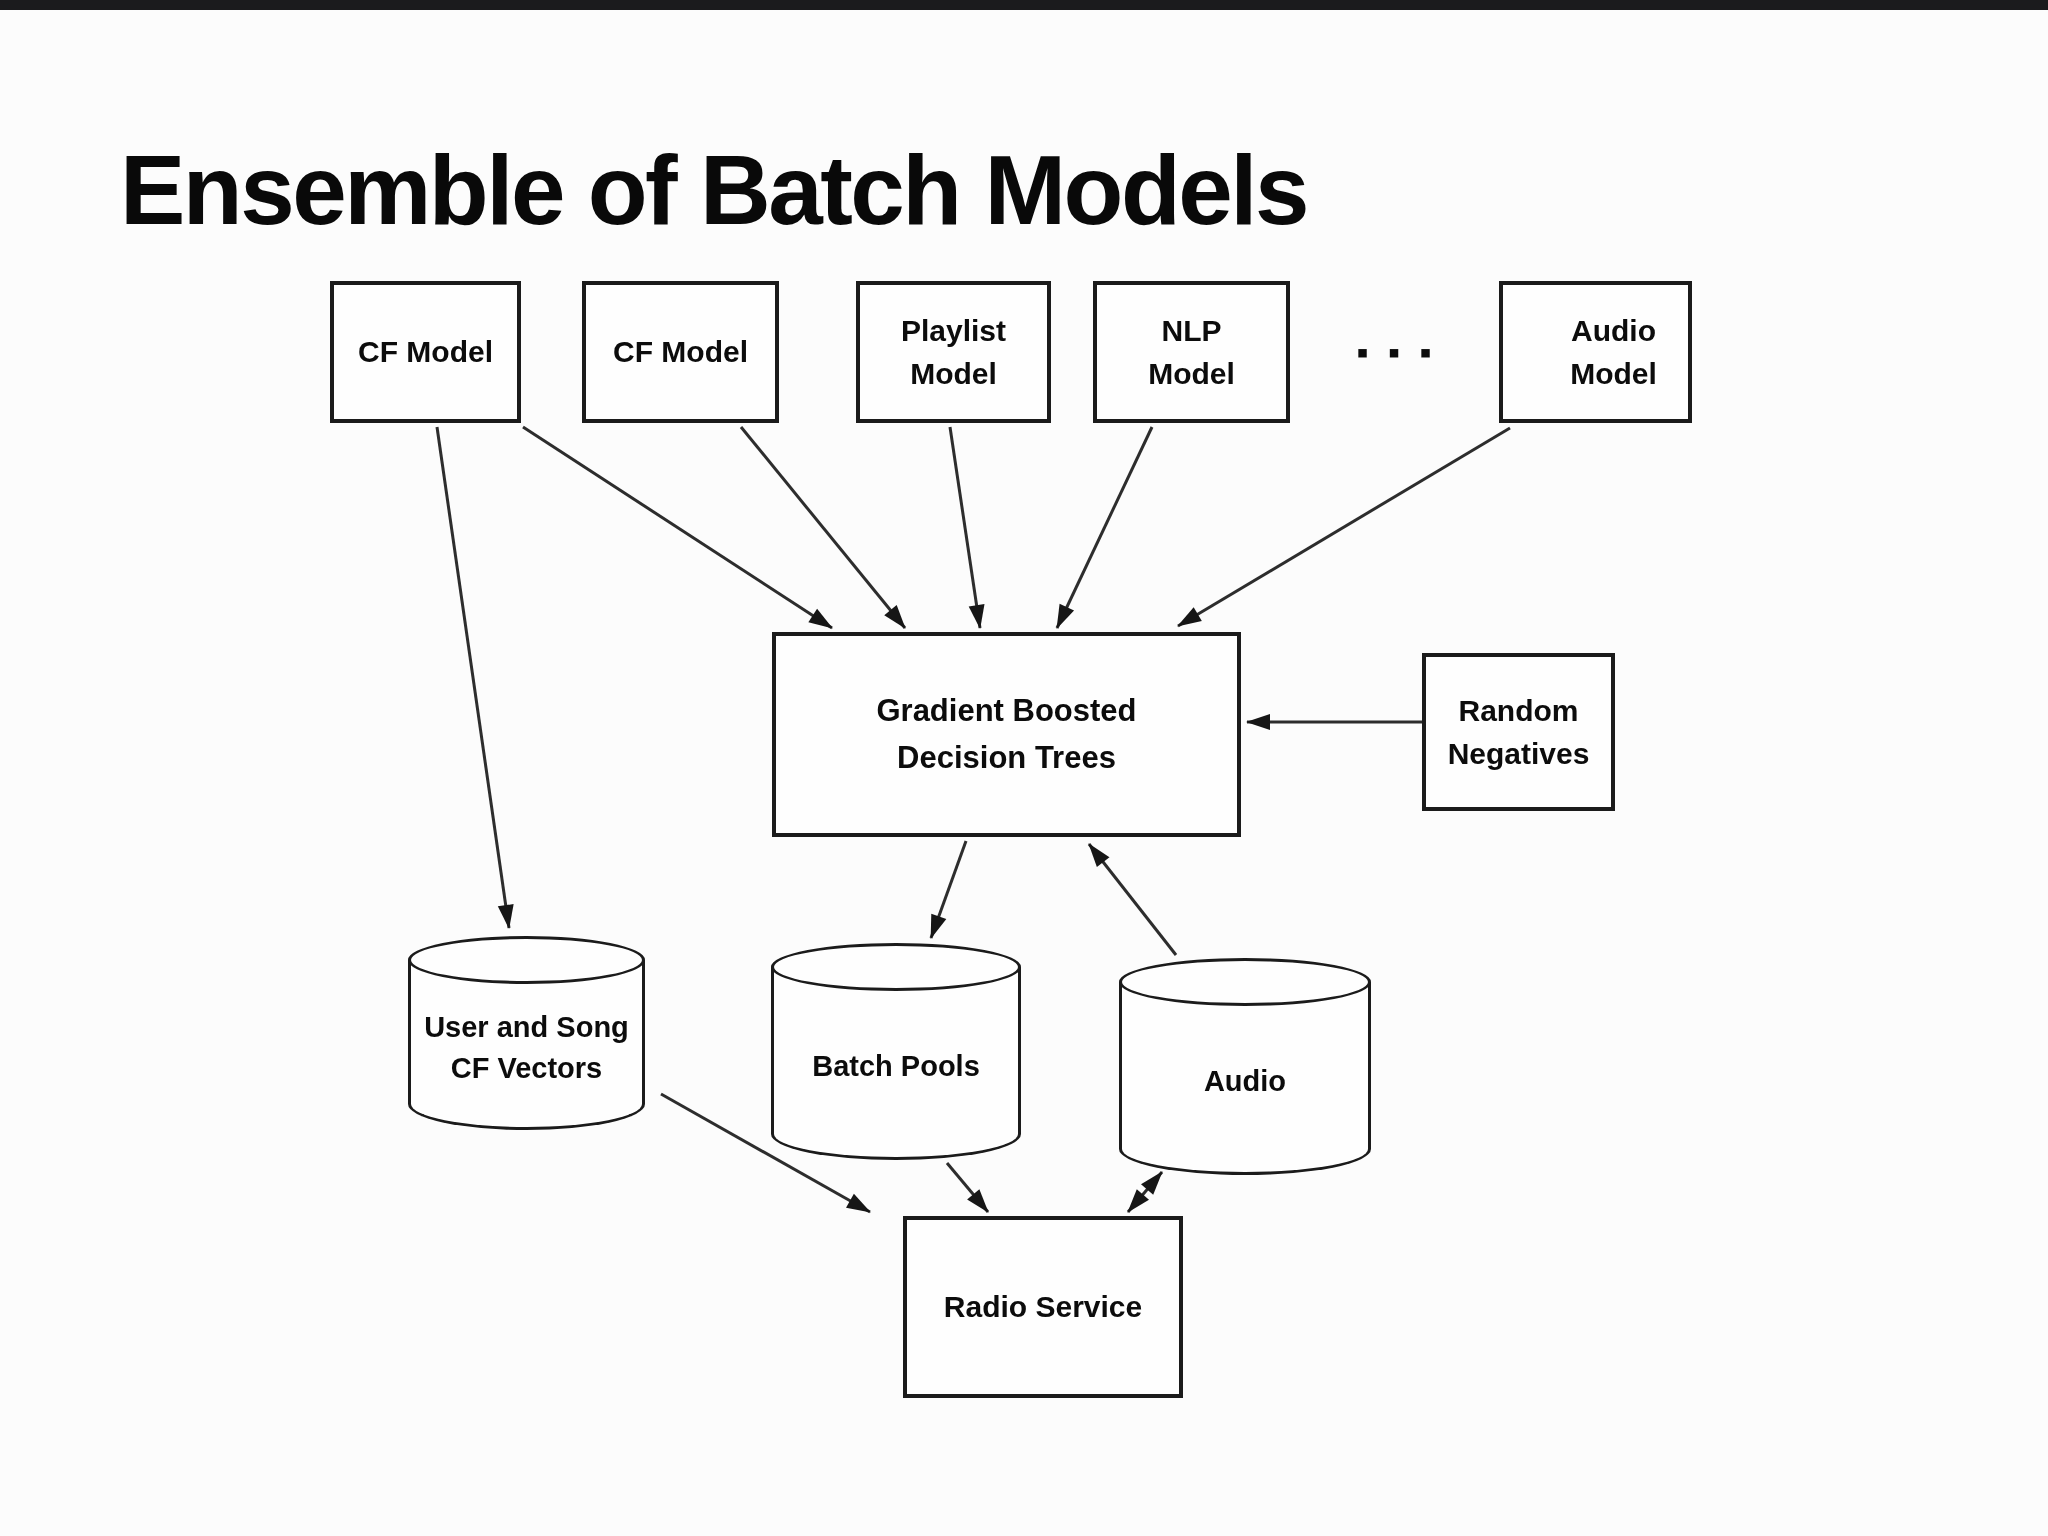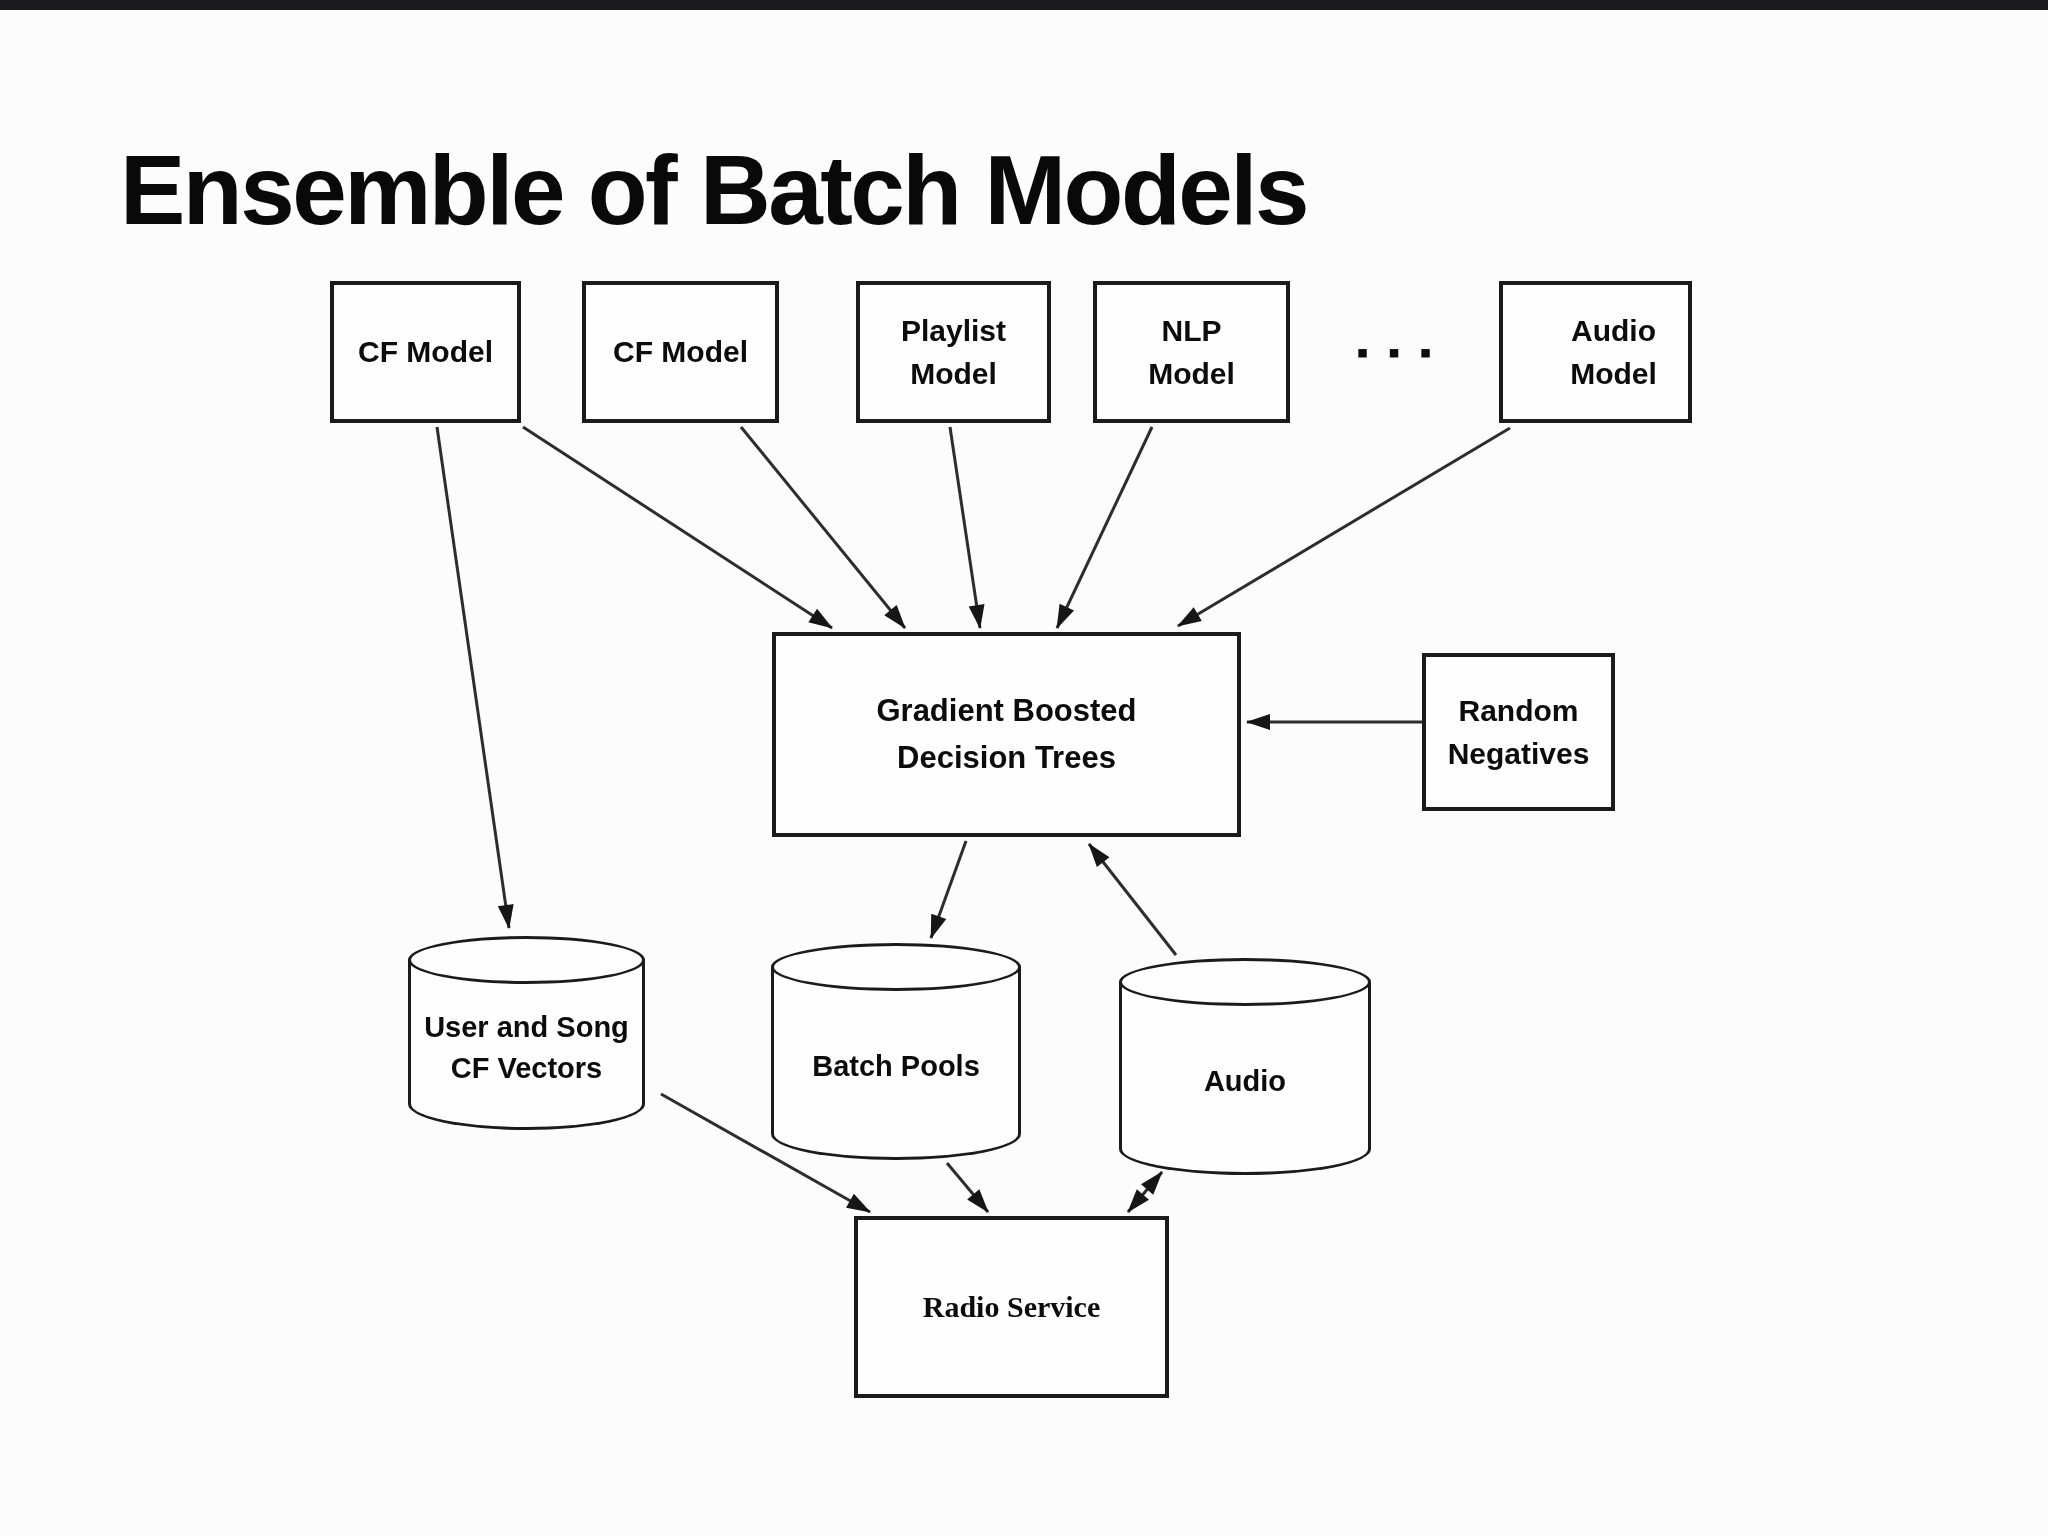--- a/index.html
+++ b/index.html
@@ -126,17 +126,17 @@
     <div class="cyl-body"></div>
     <div class="cyl-top"></div>
     <div class="cyl-label">Batch Pools</div>
   </div>
   <div class="cyl" style="left:1119px; top:958px; width:252px; height:217px;">
     <div class="cyl-body"></div>
     <div class="cyl-top"></div>
     <div class="cyl-label">Audio</div>
   </div>
 
-  <div class="node" style="left:854px; top:1216px; width:315px; height:182px;font-family:Liberation Serif, serif;">
+  <div class="node" style="left:903px; top:1216px; width:280px; height:182px;">
     <span class="lbl">Radio Service</span>
   </div>
 
 </div>
 
 </body></html>

